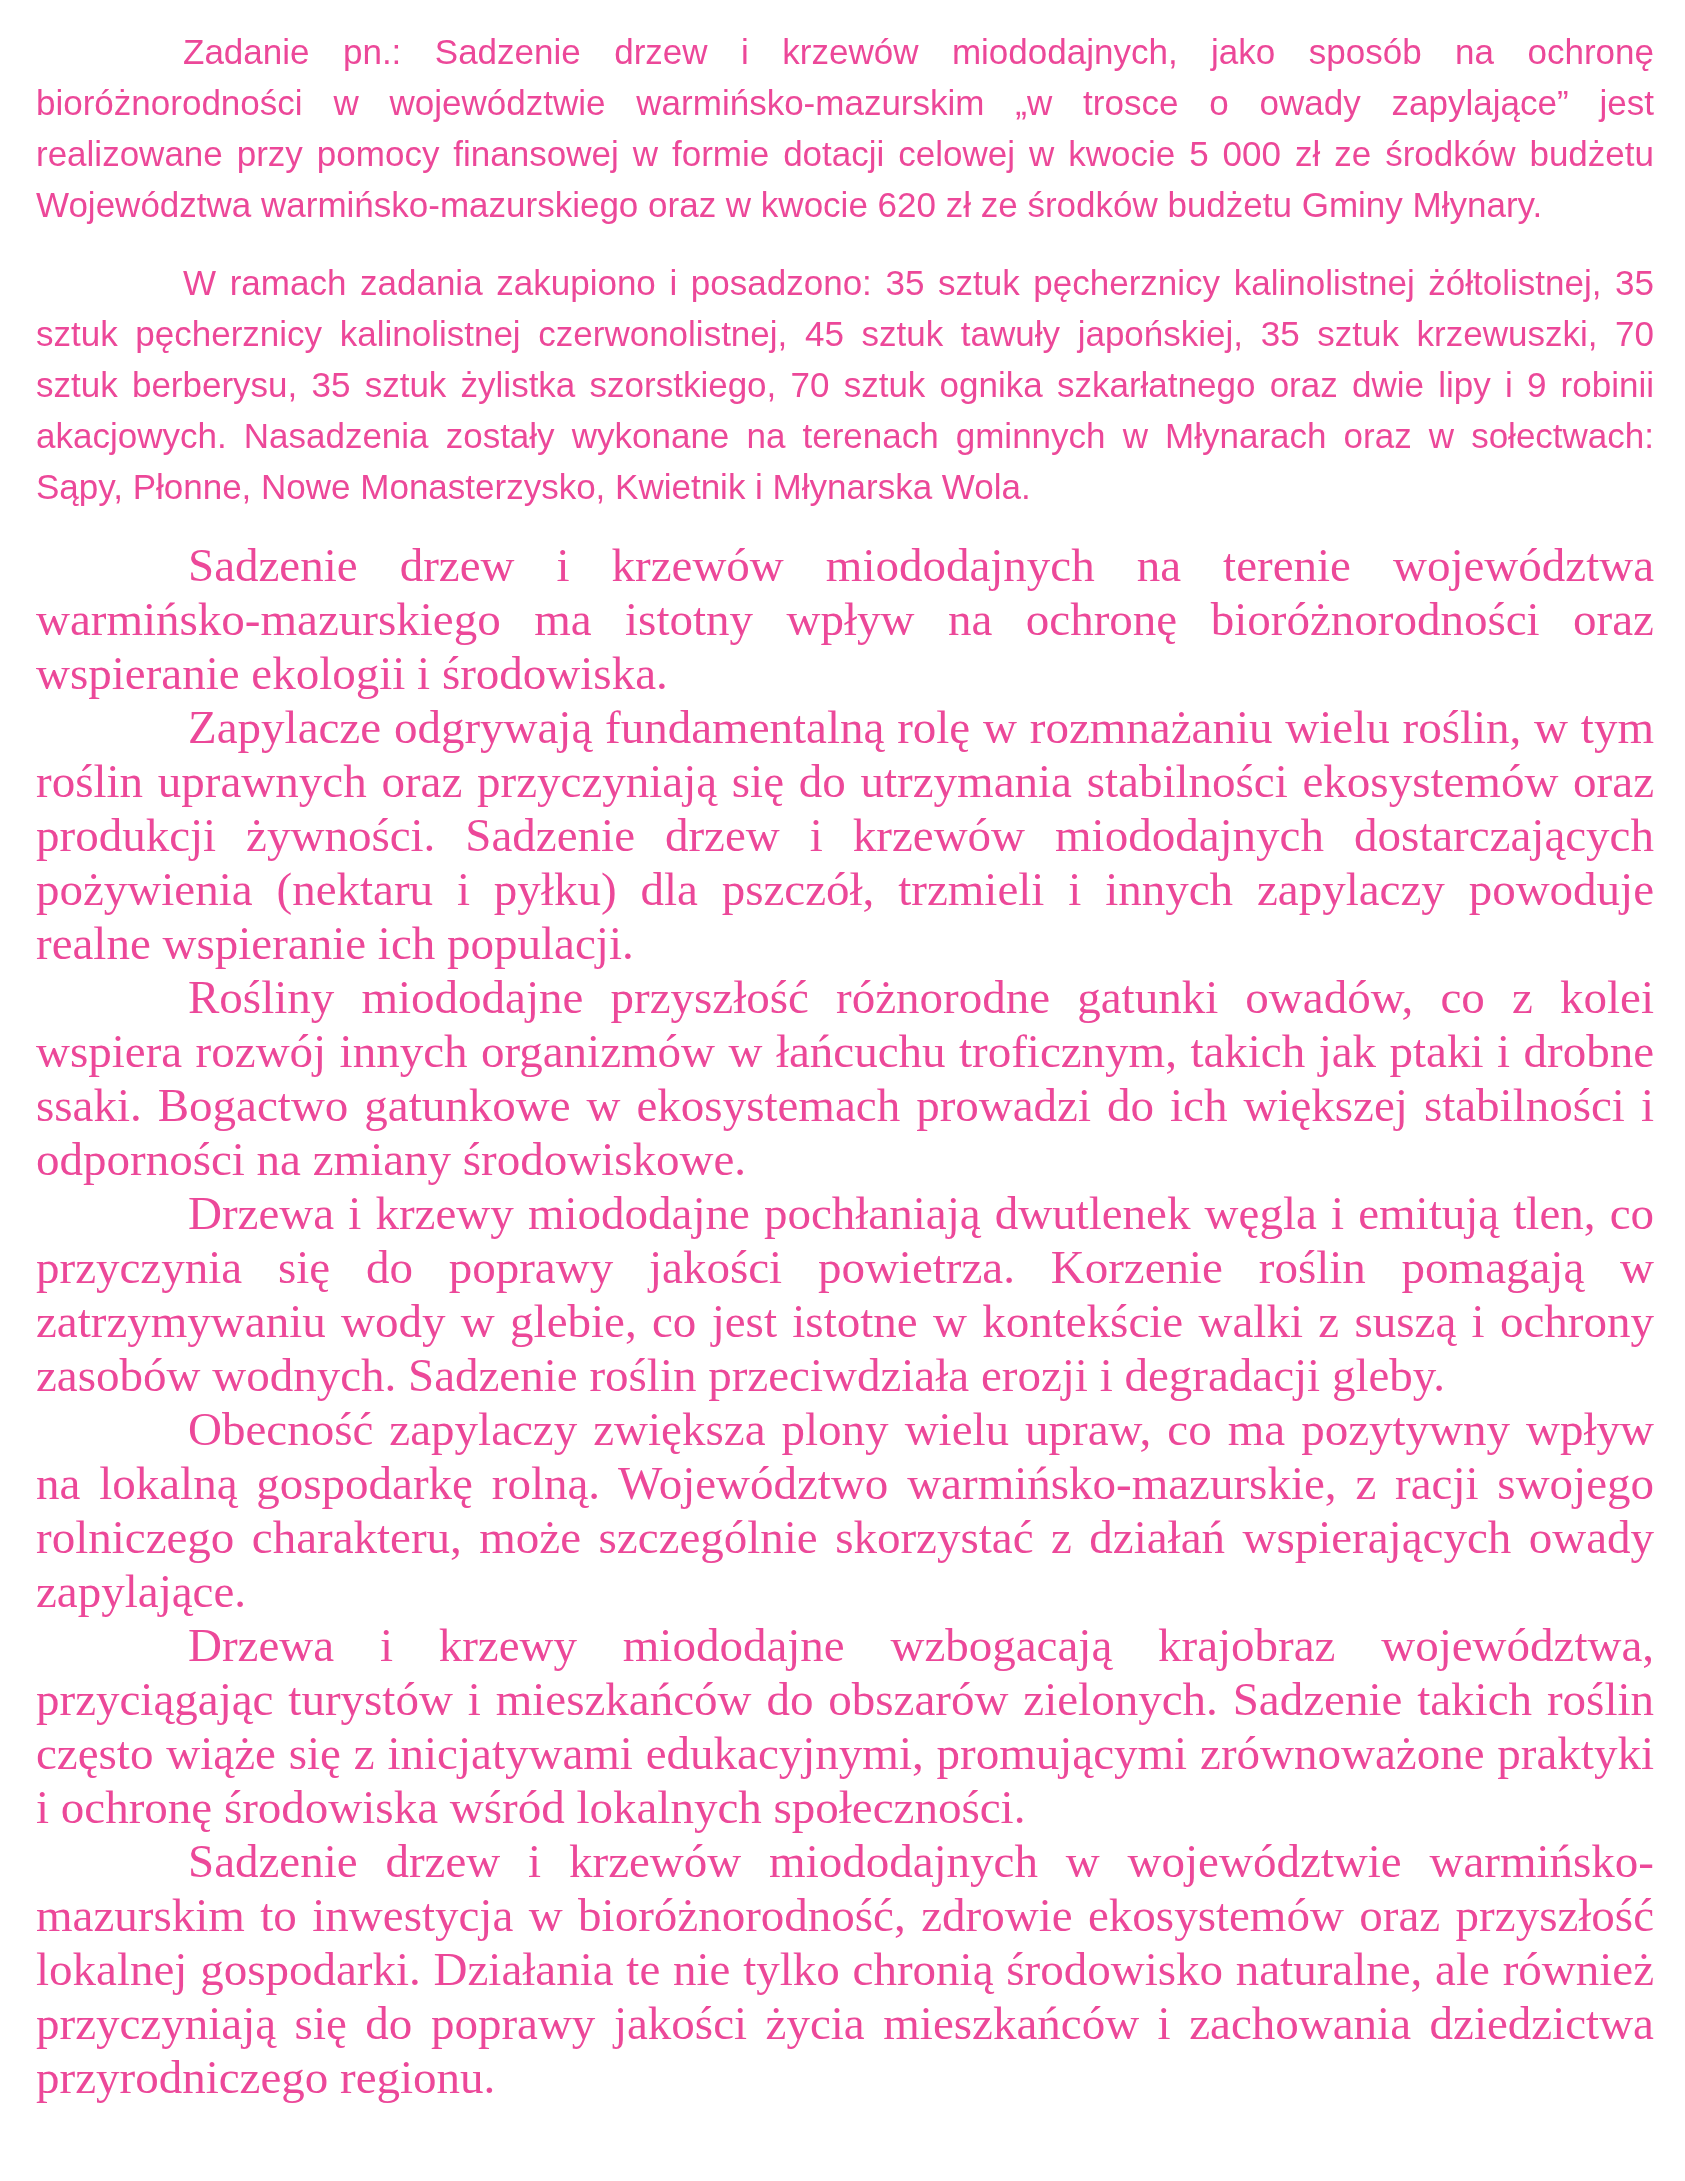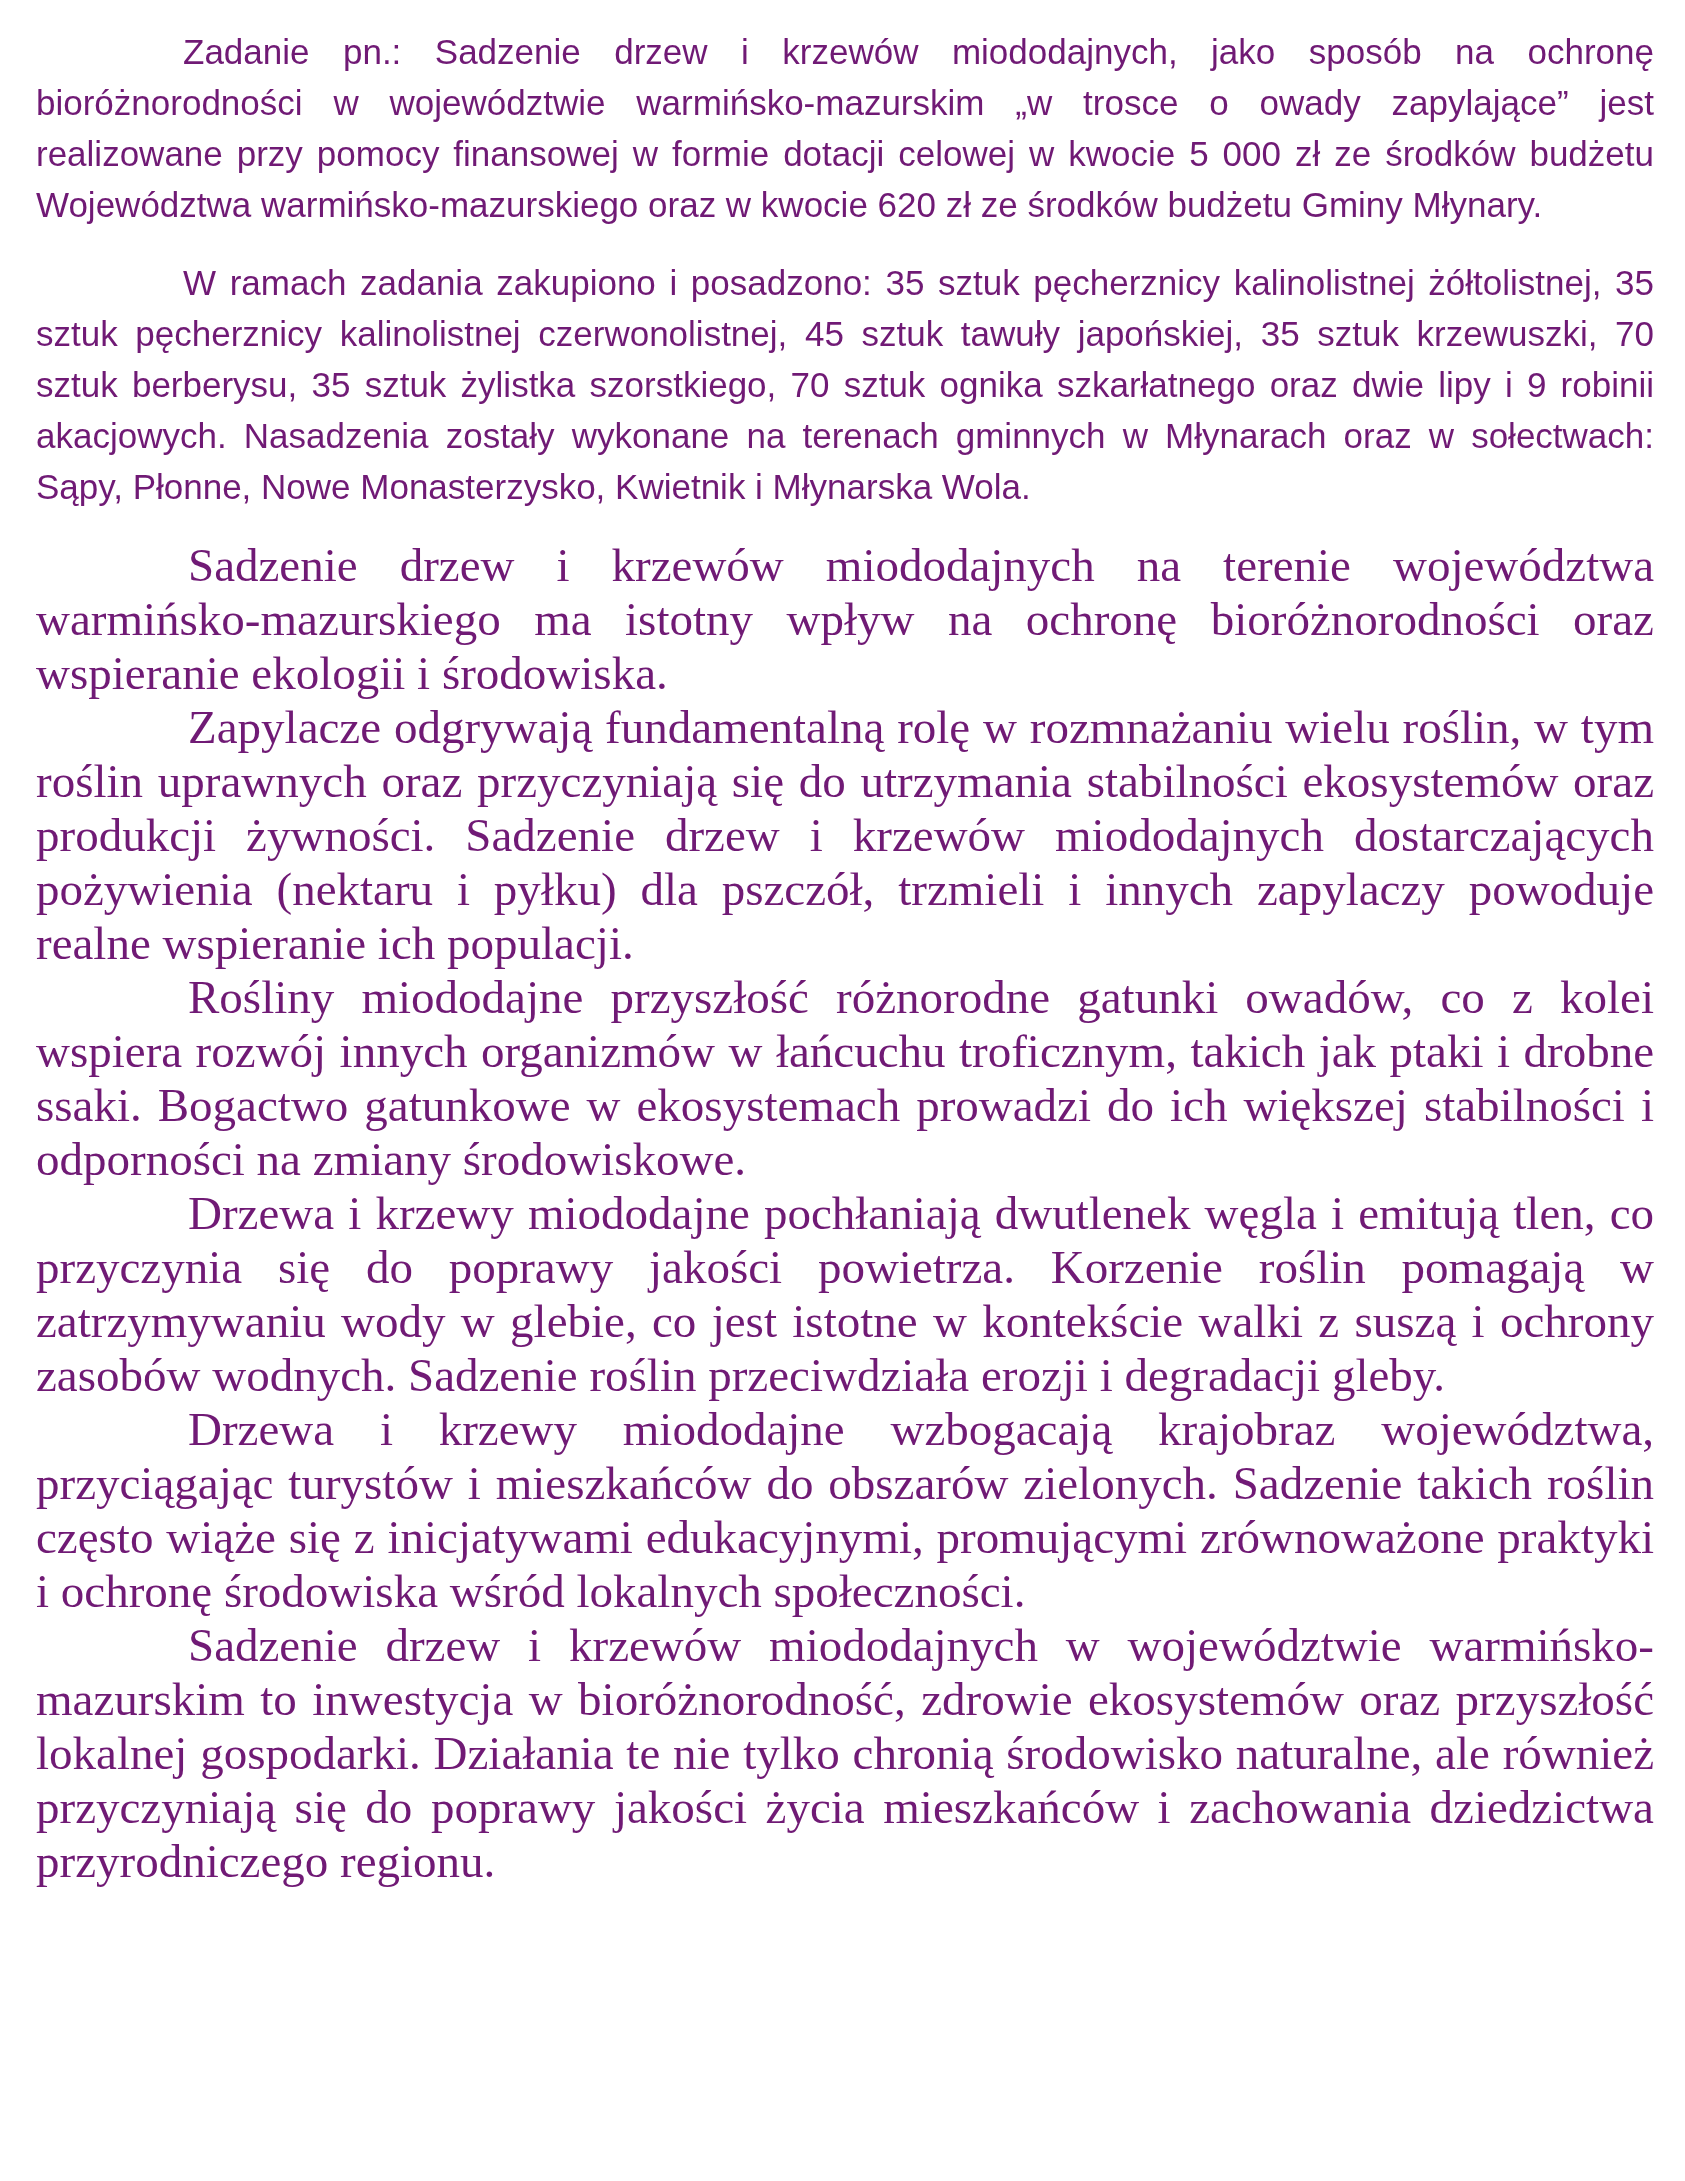--- a/index.html
+++ b/index.html
@@ -14,21 +14,21 @@
   }
   .page {
     box-sizing: border-box;
     width: 1686px;
     height: 2181px;
     padding: 26px 32px 26px 36px;
     background: #ffffff;
   }
   p.para {
     margin: 0;
-    color: #701a75;
+    color: #ec4899;
     text-align: justify;
     text-justify: inter-word;
   }
   
   p.sans {
     font-family: "Liberation Sans", sans-serif;
     font-size: 35px;
     line-height: 51px;
     text-indent: 147px;
     margin-bottom: 26.5px;
@@ -45,16 +45,17 @@
 </head>
 <body style="background-color: rgb(255, 255, 255); color: rgb(0, 0, 0);">
 
 <div class="page">
   <p class="para sans">Zadanie pn.: Sadzenie drzew i krzewów miododajnych, jako sposób na ochronę bioróżnorodności w województwie warmińsko-mazurskim „w trosce o owady zapylające” jest realizowane przy pomocy finansowej w formie dotacji celowej w kwocie 5 000 zł ze środków budżetu Województwa warmińsko-mazurskiego oraz w kwocie 620 zł ze środków budżetu Gminy Młynary.</p>
   <p class="para sans">W ramach zadania zakupiono i posadzono: 35 sztuk pęcherznicy kalinolistnej żółtolistnej, 35 sztuk pęcherznicy kalinolistnej czerwonolistnej,  45 sztuk tawuły japońskiej, 35 sztuk krzewuszki, 70 sztuk berberysu, 35 sztuk żylistka szorstkiego, 70 sztuk ognika szkarłatnego oraz dwie lipy i 9 robinii akacjowych. Nasadzenia zostały wykonane na terenach gminnych w Młynarach oraz w sołectwach: Sąpy, Płonne, Nowe Monasterzysko, Kwietnik i Młynarska Wola.</p>
   <p class="para serif">Sadzenie drzew i krzewów miododajnych na terenie województwa warmińsko-mazurskiego ma istotny wpływ na ochronę bioróżnorodności oraz wspieranie ekologii i środowiska.</p>
   <p class="para serif">Zapylacze odgrywają fundamentalną rolę w rozmnażaniu wielu roślin, w tym roślin uprawnych oraz przyczyniają się do utrzymania stabilności ekosystemów oraz produkcji żywności. Sadzenie drzew i krzewów miododajnych dostarczających pożywienia (nektaru i pyłku) dla pszczół, trzmieli i innych zapylaczy powoduje realne wspieranie ich populacji.</p>
   <p class="para serif">Rośliny miododajne przyszłość różnorodne gatunki owadów, co z kolei wspiera rozwój innych organizmów w łańcuchu troficznym, takich jak ptaki i drobne ssaki. Bogactwo gatunkowe w ekosystemach prowadzi do ich większej stabilności i odporności na zmiany środowiskowe.</p>
   <p class="para serif">Drzewa i krzewy miododajne pochłaniają dwutlenek węgla i emitują tlen, co przyczynia się do poprawy jakości powietrza. Korzenie roślin pomagają w zatrzymywaniu wody w glebie, co jest istotne w kontekście walki z suszą i ochrony zasobów wodnych. Sadzenie roślin przeciwdziała erozji i degradacji gleby.</p>
+  <p class="para serif">Obecność zapylaczy zwiększa plony wielu upraw, co ma pozytywny wpływ na lokalną gospodarkę rolną. Województwo warmińsko-mazurskie, z racji swojego rolniczego charakteru, może szczególnie skorzystać z działań wspierających owady zapylające.</p>
   <p class="para serif">Drzewa i krzewy miododajne wzbogacają krajobraz województwa, przyciągając turystów i mieszkańców do obszarów zielonych. Sadzenie takich roślin często wiąże się z inicjatywami edukacyjnymi, promującymi zrównoważone praktyki i ochronę środowiska wśród lokalnych społeczności.</p>
   <p class="para serif">Sadzenie drzew i krzewów miododajnych w województwie warmińsko-mazurskim to inwestycja w bioróżnorodność, zdrowie ekosystemów oraz przyszłość lokalnej gospodarki. Działania te nie tylko chronią środowisko naturalne, ale również przyczyniają się do poprawy jakości życia mieszkańców i zachowania dziedzictwa przyrodniczego regionu.</p>
 </div>
 
 
 </body></html>

